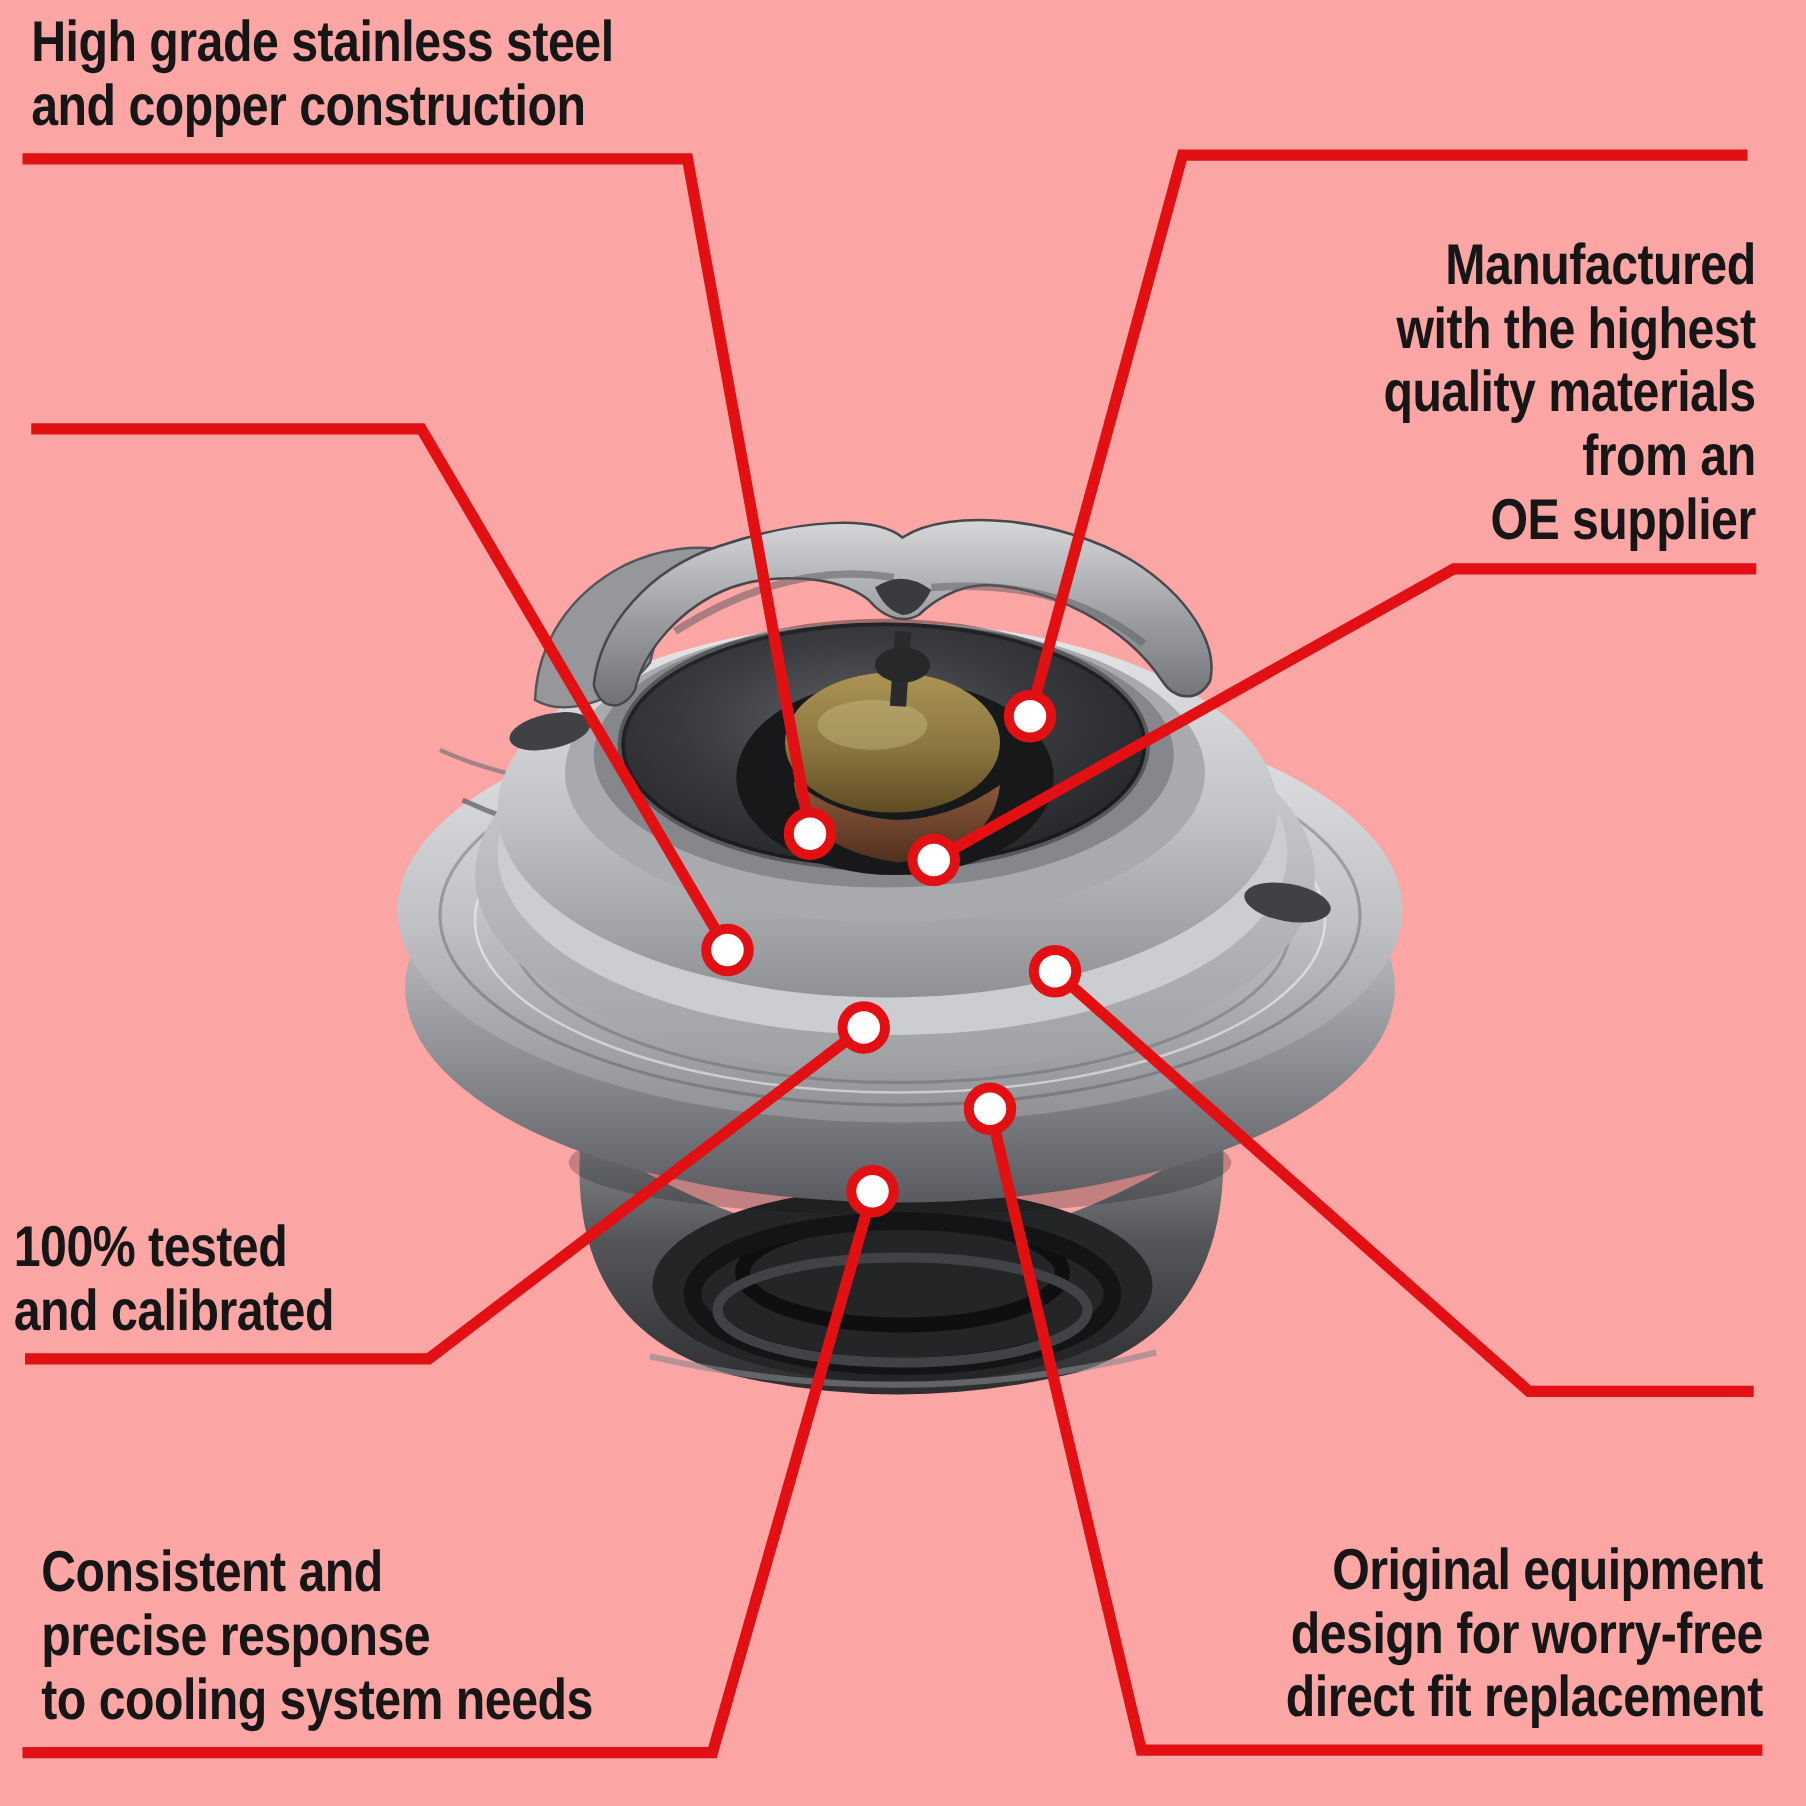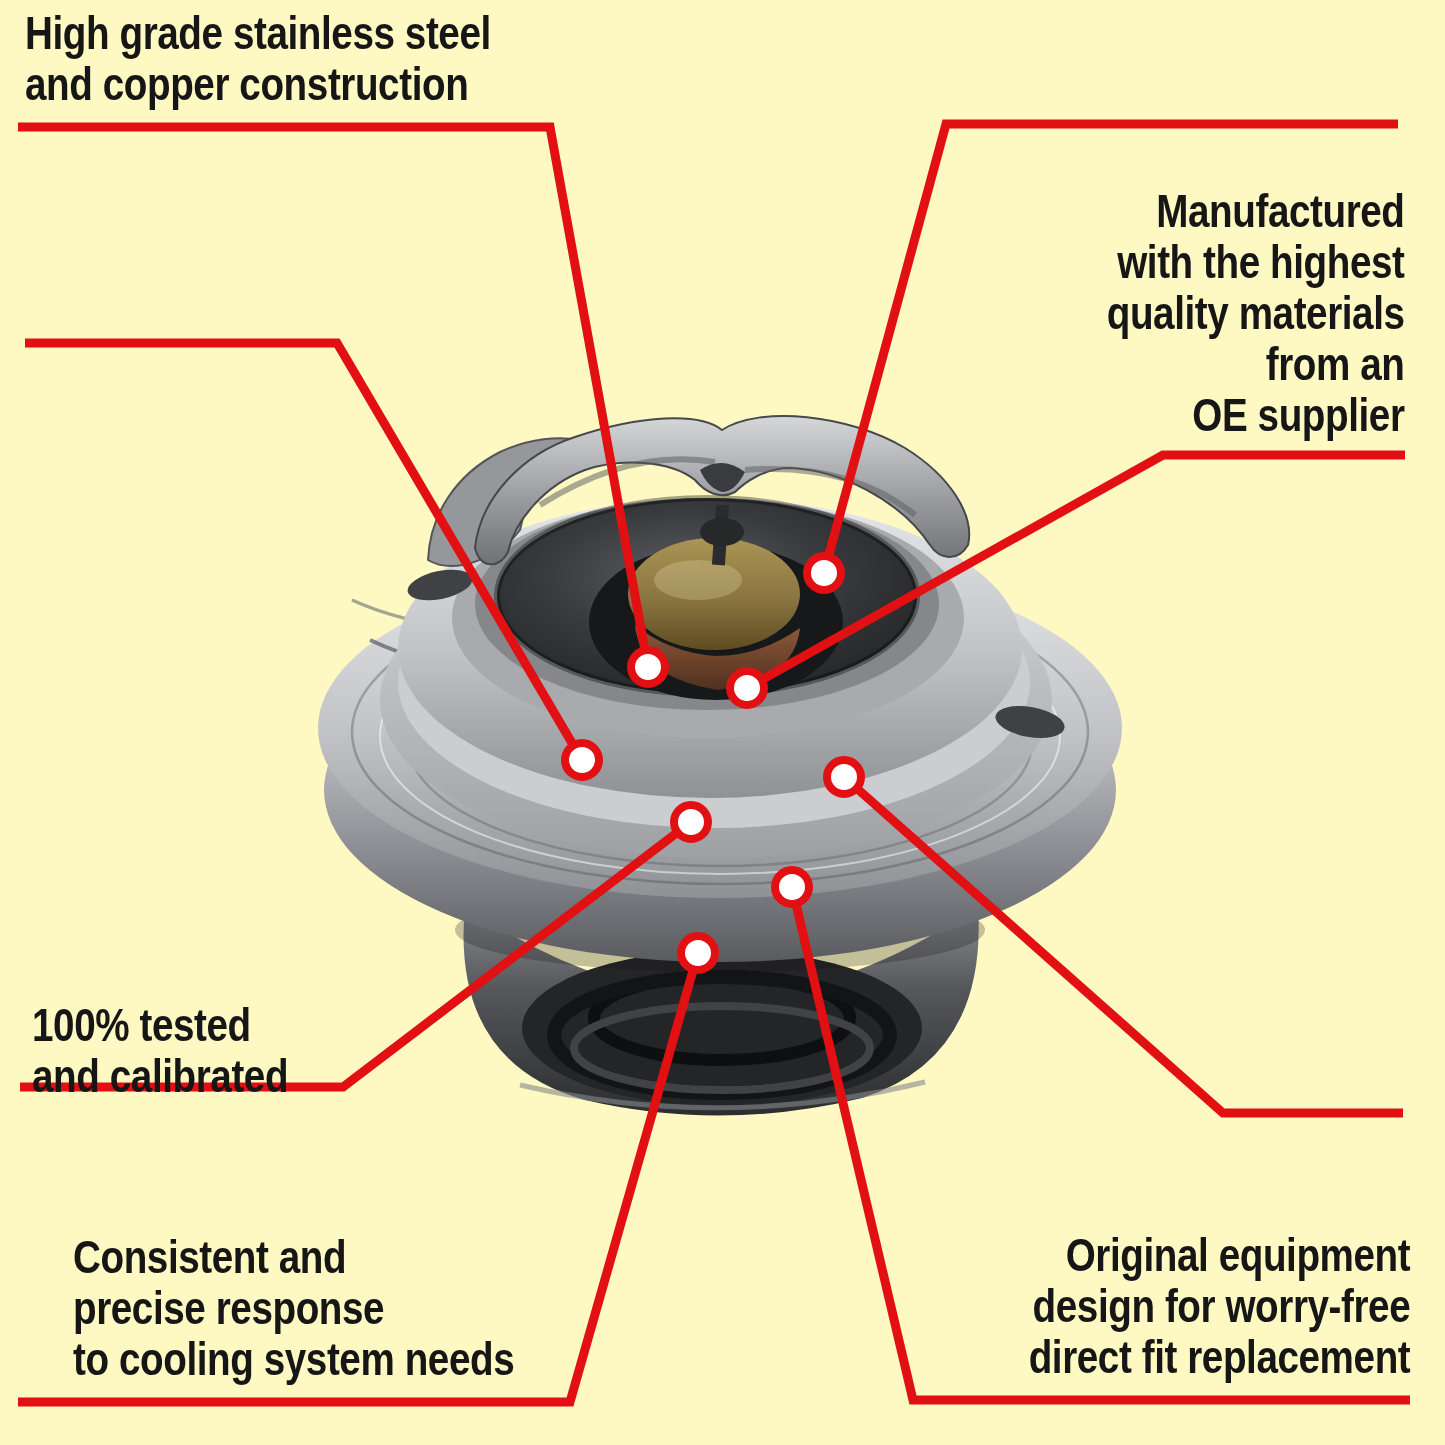--- a/index.html
+++ b/index.html
@@ -1,29 +1,29 @@
 <!DOCTYPE html>
 <html><head>
 <meta charset="utf-8">
 <style>
   html,body{margin:0;padding:0;background:#ffffff;}
-  .stage{position:relative;width:1445px;height:1445px;background:#fef9c3;overflow:hidden;
+  .stage{position:relative;width:1445px;height:1445px;background:#fca5a5;overflow:hidden;
          font-family:"Liberation Sans", sans-serif;}
   .layer{position:absolute;left:0;top:0;width:1445px;height:1445px;}
   .label{position:absolute;font-weight:bold;font-size:46px;line-height:51px;
          color:#161616;letter-spacing:-0.5px;white-space:nowrap;z-index:3;}
   .label .tline{display:block;}
   .align-left{transform:scaleX(0.84);transform-origin:left top;text-align:left;}
   .align-right{transform:scaleX(0.84);transform-origin:right top;text-align:right;}
   #lbl-high-grade{left:25px;top:8px;}
   #lbl-locking{right:47px;top:8px;}
   #lbl-manufactured{right:40px;top:186px;}
   #lbl-meets{left:25px;top:221px;}
-  #lbl-tested{left:32px;top:972px;margin-top:28px;}
-  #lbl-consistent{left:33px;top:1232px;margin-left:40px;}
+  #lbl-tested{left:11px;top:972px;}
+  #lbl-consistent{left:33px;top:1232px;}
   #lbl-exclusive{right:42px;top:950px;}
   #lbl-original{right:35px;top:1230px;}
   svg{display:block;}
 </style>
 </head>
 <body>
 
 <div class="stage">
 
   <svg class="layer" viewBox="0 0 1445 1445" style="z-index:1">

